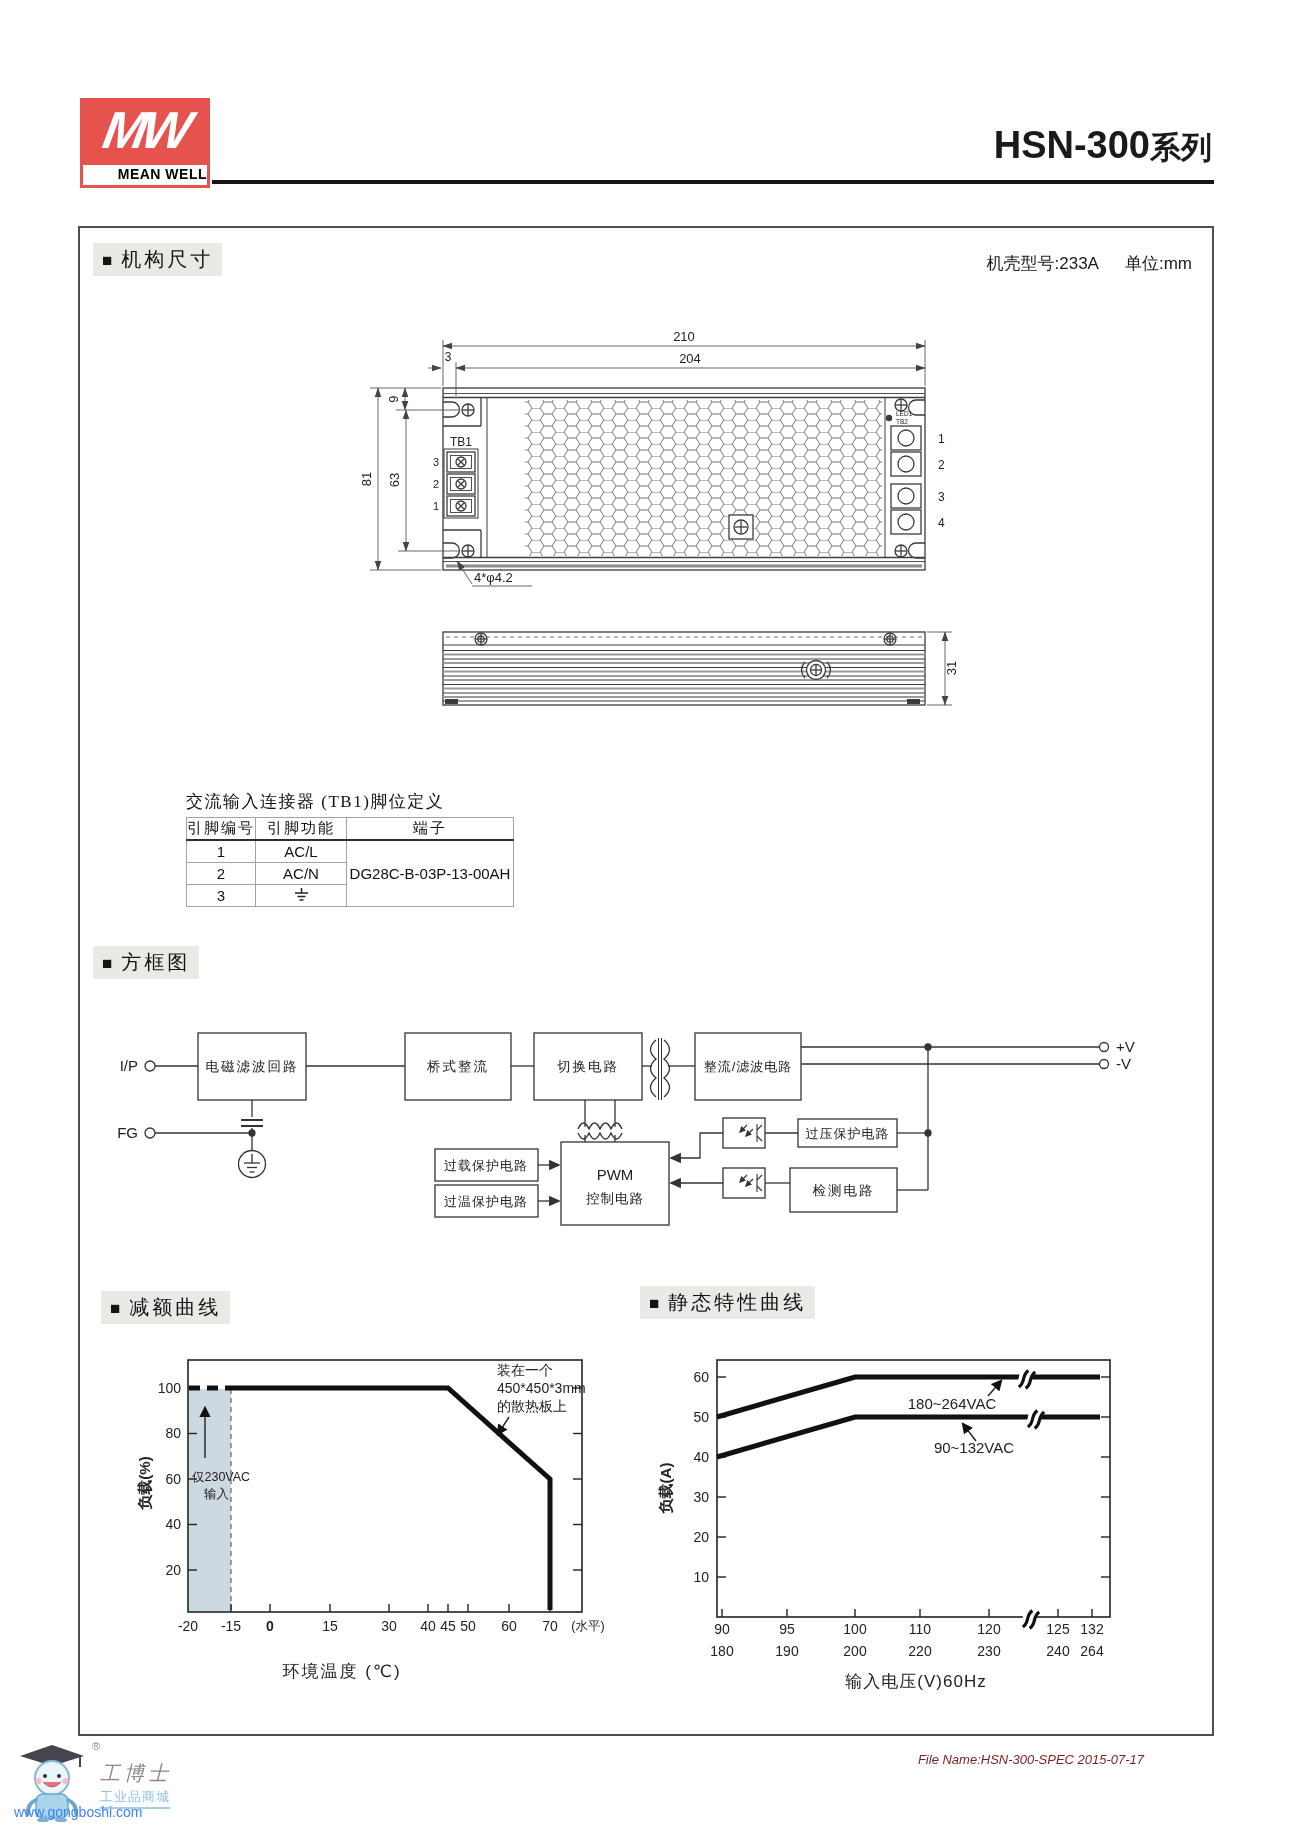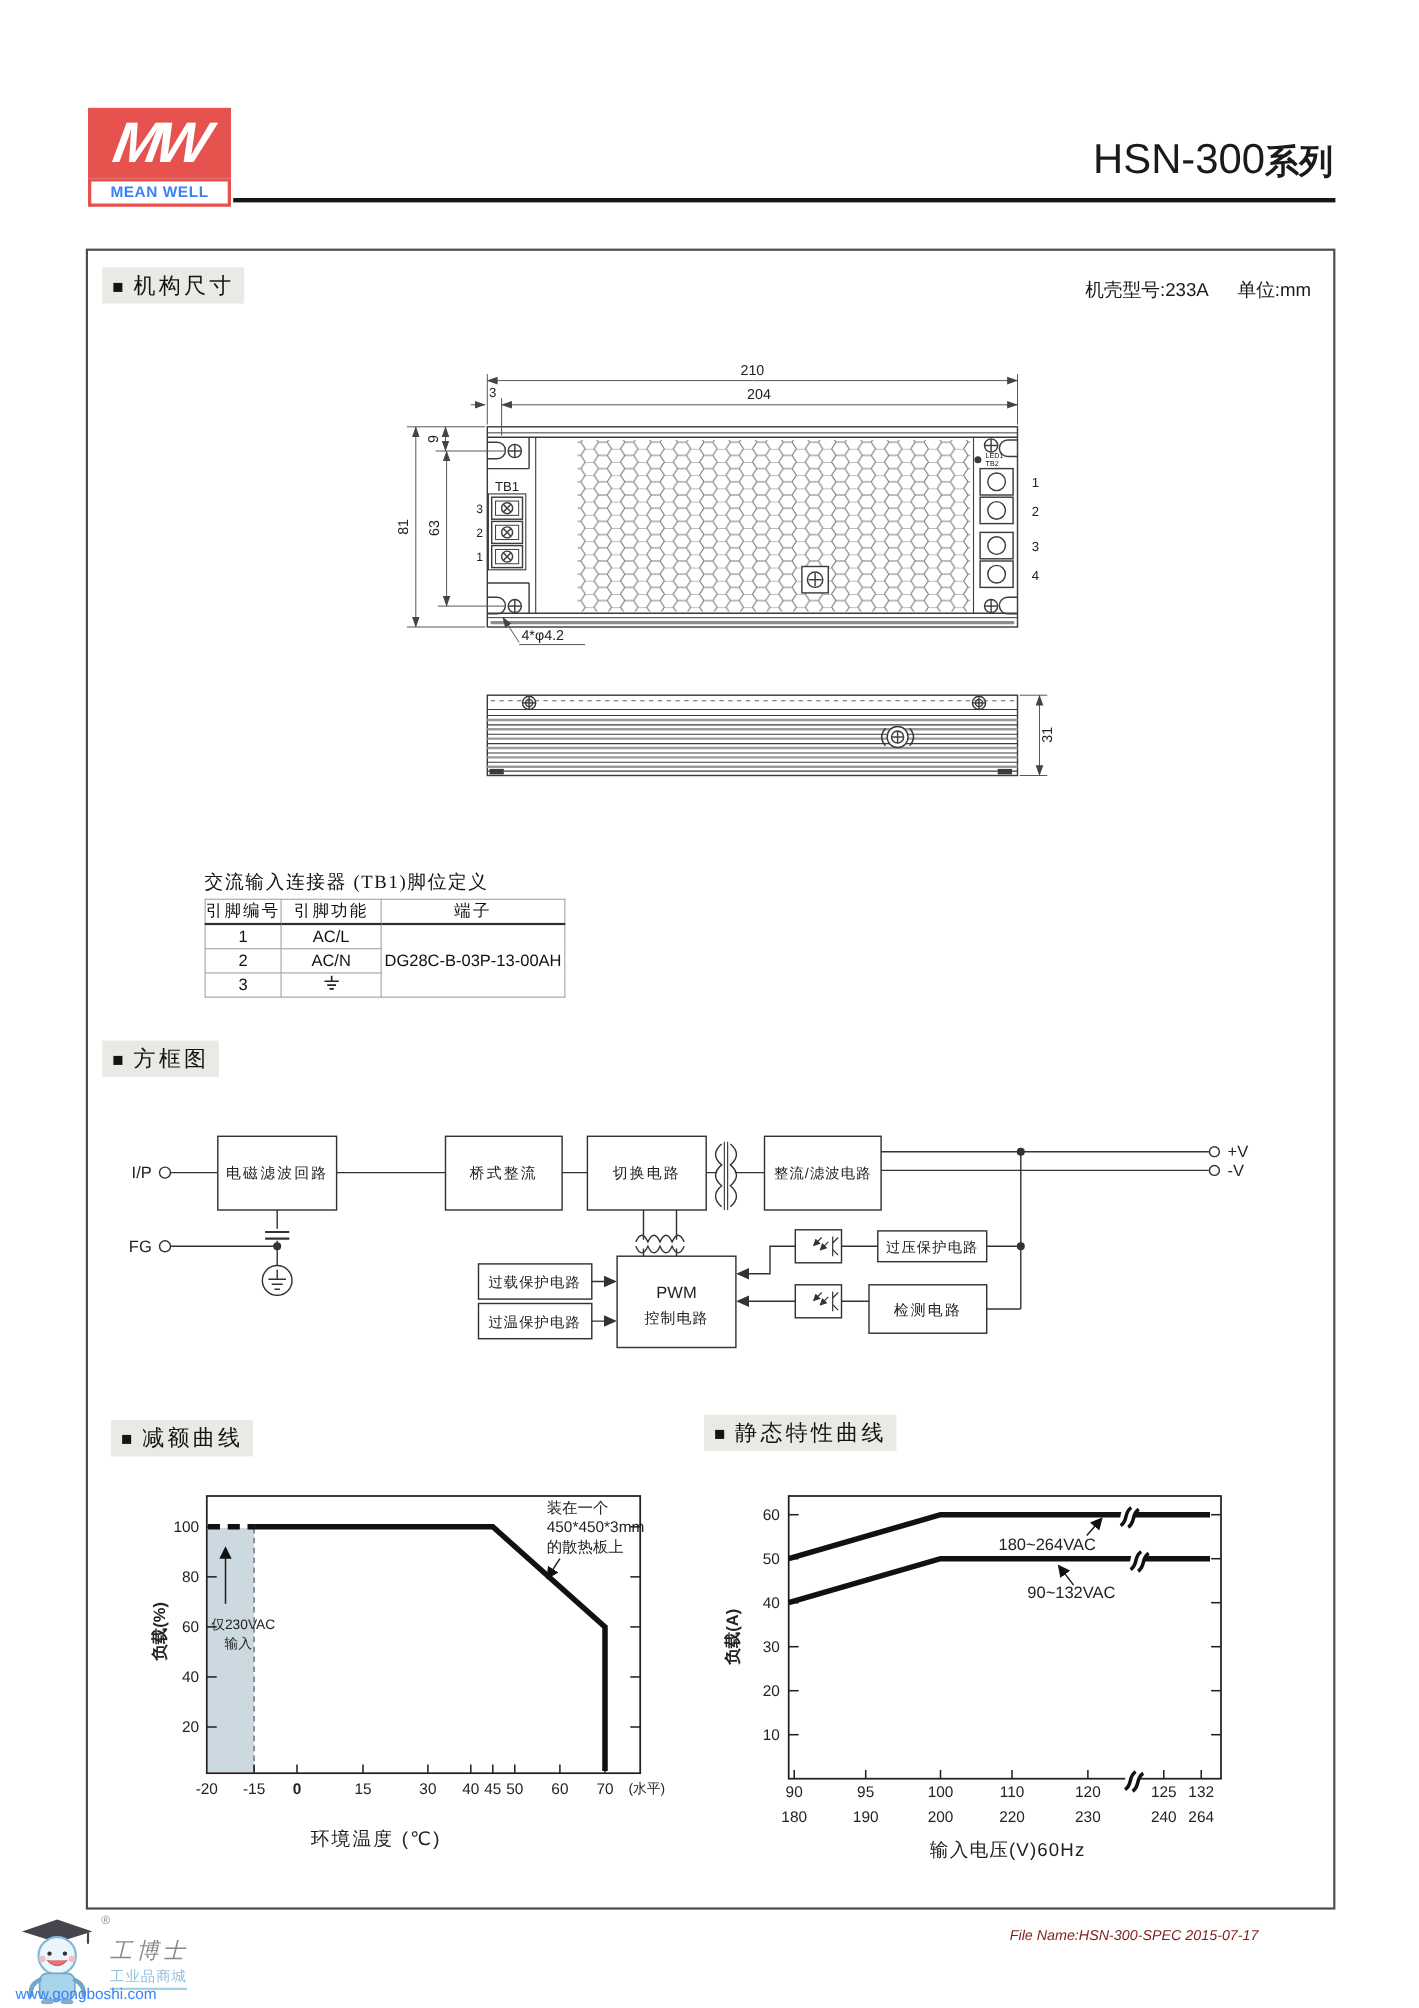--- a/index.html
+++ b/index.html
@@ -3,25 +3,25 @@
 <meta charset="utf-8">
 <style>
   html,body{margin:0;padding:0;background:#fff;}
   .page{position:relative;width:1290px;height:1825px;background:#ffffff;overflow:hidden;
         font-family:"Liberation Sans","DejaVu Sans",sans-serif;color:#1a1a1a;}
   .abs{position:absolute;}
   
   .logo{left:80px;top:98px;width:130px;height:90px;}
   .logo-red{height:64px;background:#e6534e;display:flex;align-items:center;justify-content:center;overflow:hidden;}
   .logo-mw{color:#fff;font-weight:bold;font-style:italic;font-size:52px;line-height:1;letter-spacing:-5px;transform:skewX(-10deg);}
-  .logo-band{height:20px;border:3px solid #e6534e;background:#fff;color:#3b82f6;font-weight:bold;
-             font-size:14px;text-align:center;line-height:19px;letter-spacing:.5px;}
+  .logo-band{height:20px;border:3px solid #e6534e;background:#fff;color:#000000;font-weight:bold;
+             font-size:14px;text-align:right;line-height:19px;letter-spacing:.5px;}
   .doc-title{left:212px;top:126px;font-size:34px;font-weight:700;letter-spacing:5px;white-space:nowrap;}
   .doc-series{left:900px;top:124px;width:312px;text-align:right;white-space:nowrap;}
-  .series-model{font-size:38px;font-weight:400;}
+  .series-model{font-size:38px;font-weight:700;}
   .series-suffix{font-size:31px;font-weight:700;}
   .title-rule{left:212px;top:180px;width:1002px;height:4px;background:#161616;}
   
   .frame{left:78px;top:226px;width:1132px;height:1506px;border:2px solid #4e4e4e;}
   .sec{background:#e9e9e6;padding:3px 9px;font-size:20px;color:#141414;letter-spacing:3px;white-space:nowrap;}
   .sec .mk{font-size:17px;margin-right:9px;letter-spacing:0;}
   .case-info{left:880px;top:252px;width:312px;display:flex;justify-content:flex-end;gap:26px;font-size:17px;white-space:nowrap;}
   
   .tblbox{white-space:nowrap;}
   .tbl-title{font-size:17px;letter-spacing:1.5px;margin-bottom:4px;color:#111;font-family:Liberation Serif, serif;}

